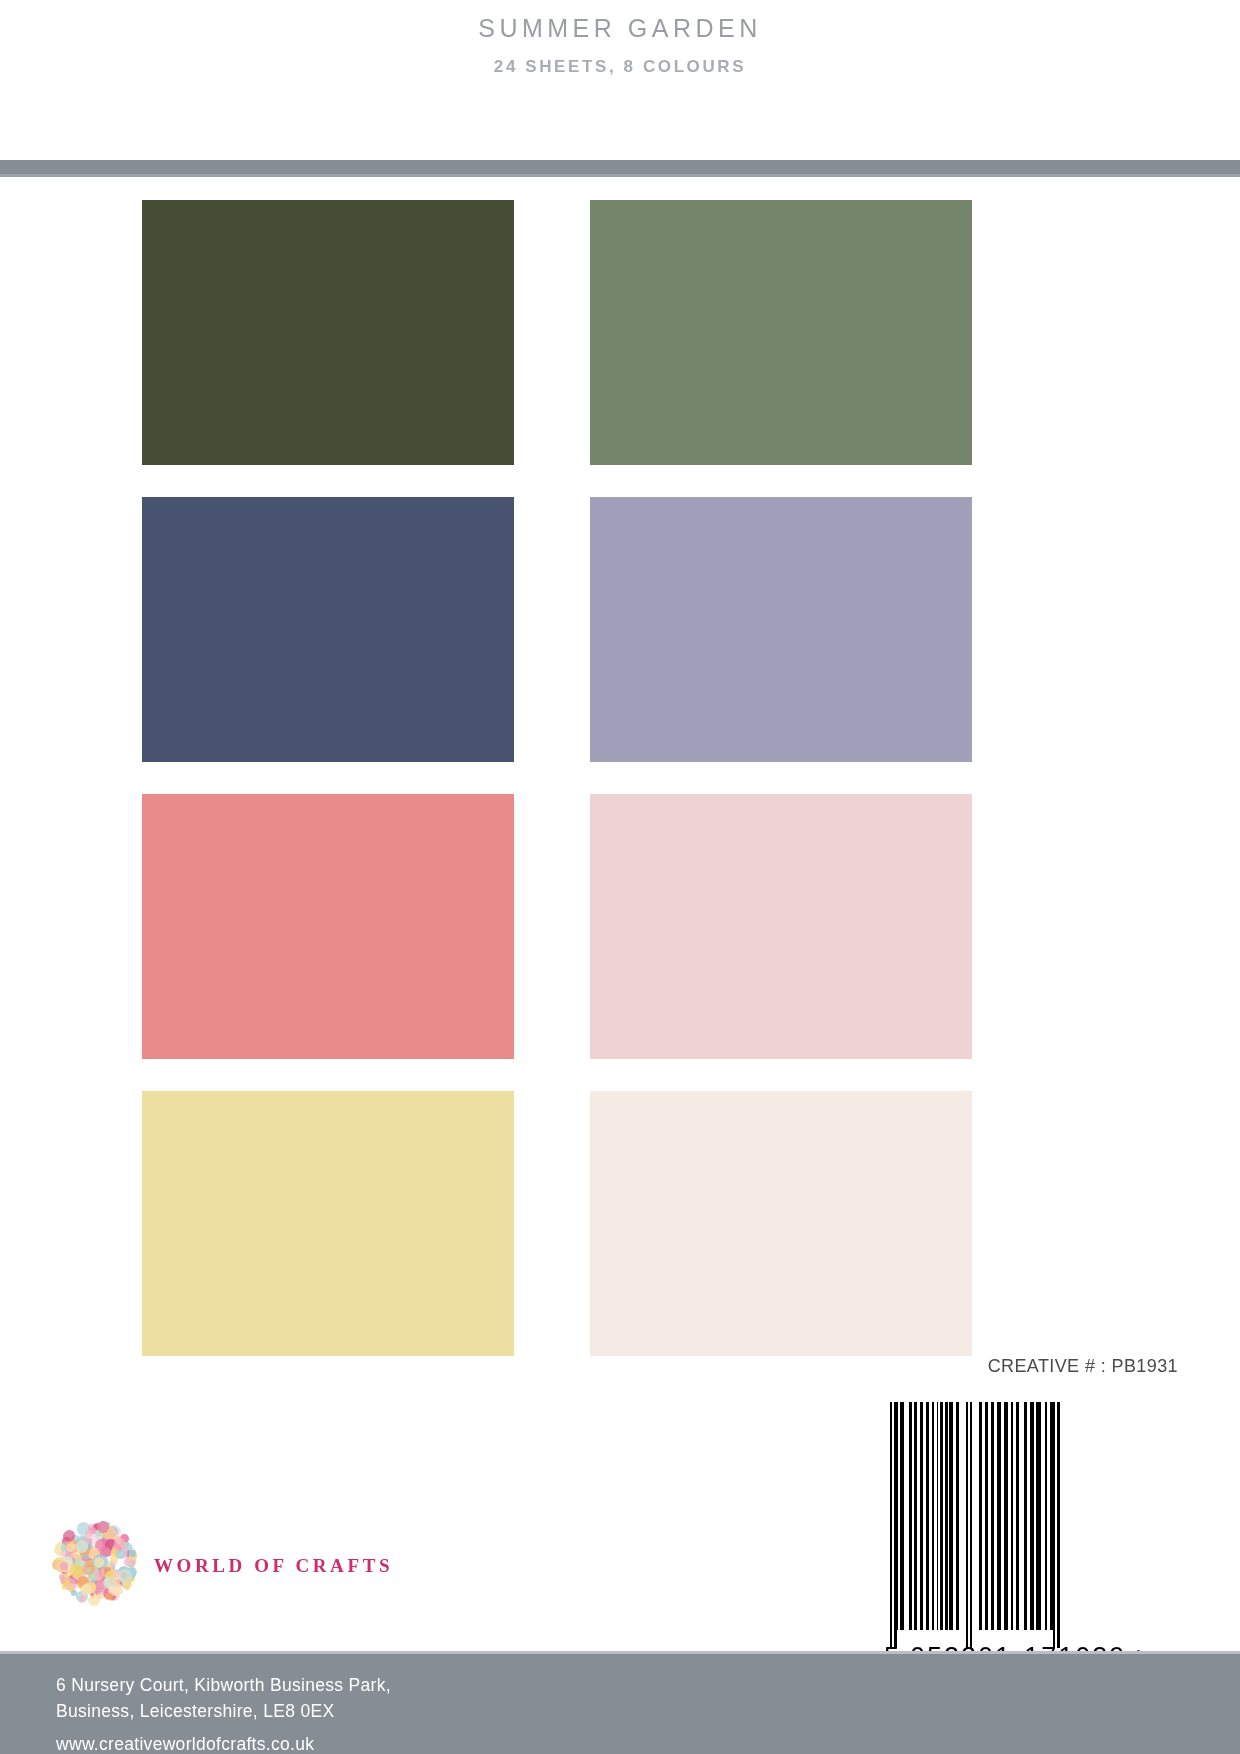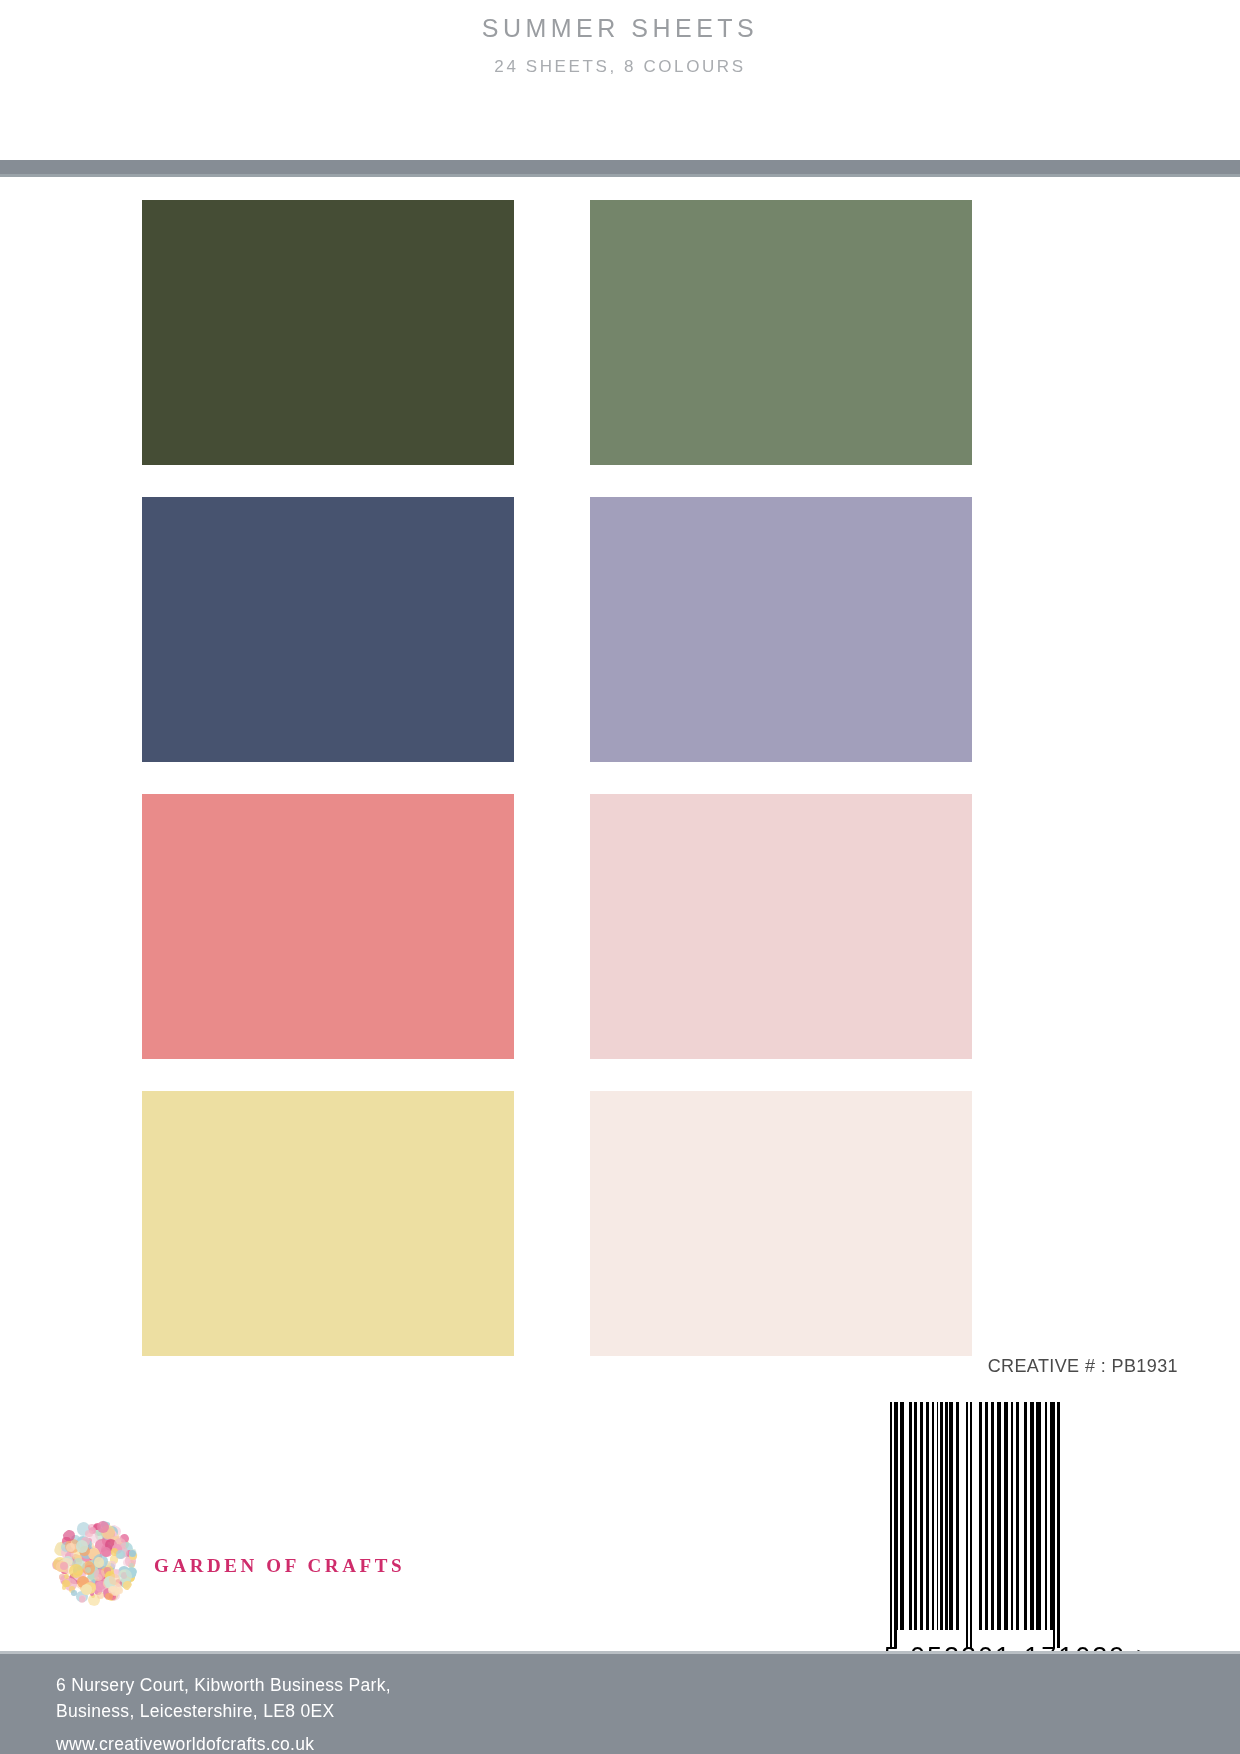--- a/index.html
+++ b/index.html
@@ -37,21 +37,21 @@
     padding-top: 14px;
     font-size: 25px;
     font-weight: 400;
     letter-spacing: 4.5px;
     color: #9a9da1;
   }
   .meta {
     margin: 0;
     padding-top: 14px;
     font-size: 17px;
-    font-weight: 400;
+    font-weight: 700;
     letter-spacing: 2.6px;
     color: #a9acb0;
   }
 
   .rule-top {
     position: absolute;
     left: 0;
     top: 160px;
     width: 1240px;
     height: 14px;
@@ -203,21 +203,21 @@
     align-items: baseline;
   }
   .bar-digits .lead { width: 26px; }
   .bar-digits .grp { letter-spacing: 2px; }
   .bar-digits .gt { margin-left: 10px; }
 </style>
 </head>
 <body>
 
 <div class="header">
-  <p class="subtitle">SUMMER SHEETS</p>
+  <p class="subtitle">SUMMER GARDEN</p>
   <p class="meta">24 SHEETS, 8 COLOURS</p>
 </div>
 <div class="rule-top"></div>
 <div class="rule-top-hair"></div>
 
 <div class="swatch-grid">
   <div class="swatch" style="background: rgb(69, 77, 53);"></div>
   <div class="swatch wide" style="background: rgb(116, 133, 106);"></div>
   <div class="swatch" style="background: rgb(71, 83, 111);"></div>
   <div class="swatch wide" style="background: rgb(162, 159, 187);"></div>
@@ -414,21 +414,21 @@
       <i style="width: 7.39455px; height: 7.39455px; left: 10.4007px; top: 59.7388px; background: rgb(245, 211, 107); opacity: 0.8;"></i>
       <i style="width: 8.32399px; height: 8.32399px; left: 64.2826px; top: 30.4009px; background: rgb(169, 213, 221); opacity: 0.74;"></i>
       <i style="width: 8.27963px; height: 8.27963px; left: 8.03491px; top: 41.632px; background: rgb(240, 160, 189); opacity: 0.71;"></i>
       <i style="width: 9.41913px; height: 9.41913px; left: 13.55px; top: 22.8618px; background: rgb(251, 225, 192); opacity: 0.59;"></i>
       <i style="width: 7.77047px; height: 7.77047px; left: 59.1445px; top: 67.4955px; background: rgb(251, 225, 192); opacity: 0.68;"></i>
       <i style="width: 10.1307px; height: 10.1307px; left: 49.0449px; top: 27.2446px; background: rgb(232, 127, 168); opacity: 0.9;"></i>
       <i style="width: 10.7605px; height: 10.7605px; left: 41.5268px; top: 37.3748px; background: rgb(244, 227, 176); opacity: 0.82;"></i>
       <i style="width: 11.0926px; height: 11.0926px; left: 28.5897px; top: 64.2359px; background: rgb(244, 227, 176); opacity: 0.96;"></i>
     </div>
   <div class="brand-words">
-    <span class="brand-tag">GARDEN OF CRAFTS</span>
+    <span class="brand-tag">WORLD OF CRAFTS</span>
   </div>
 </div>
 
 <div class="product-code">CREATIVE # : PB1931</div>
 <div class="barcode-box">
   <div class="bars">
       <b class="tall" style="width: 2.2px;"></b>
       <b class="tall" style="width: 2.2px; background: transparent;"></b>
       <b class="tall" style="width: 2.2px;"></b>
       <b style="width: 1.6px;"></b>

